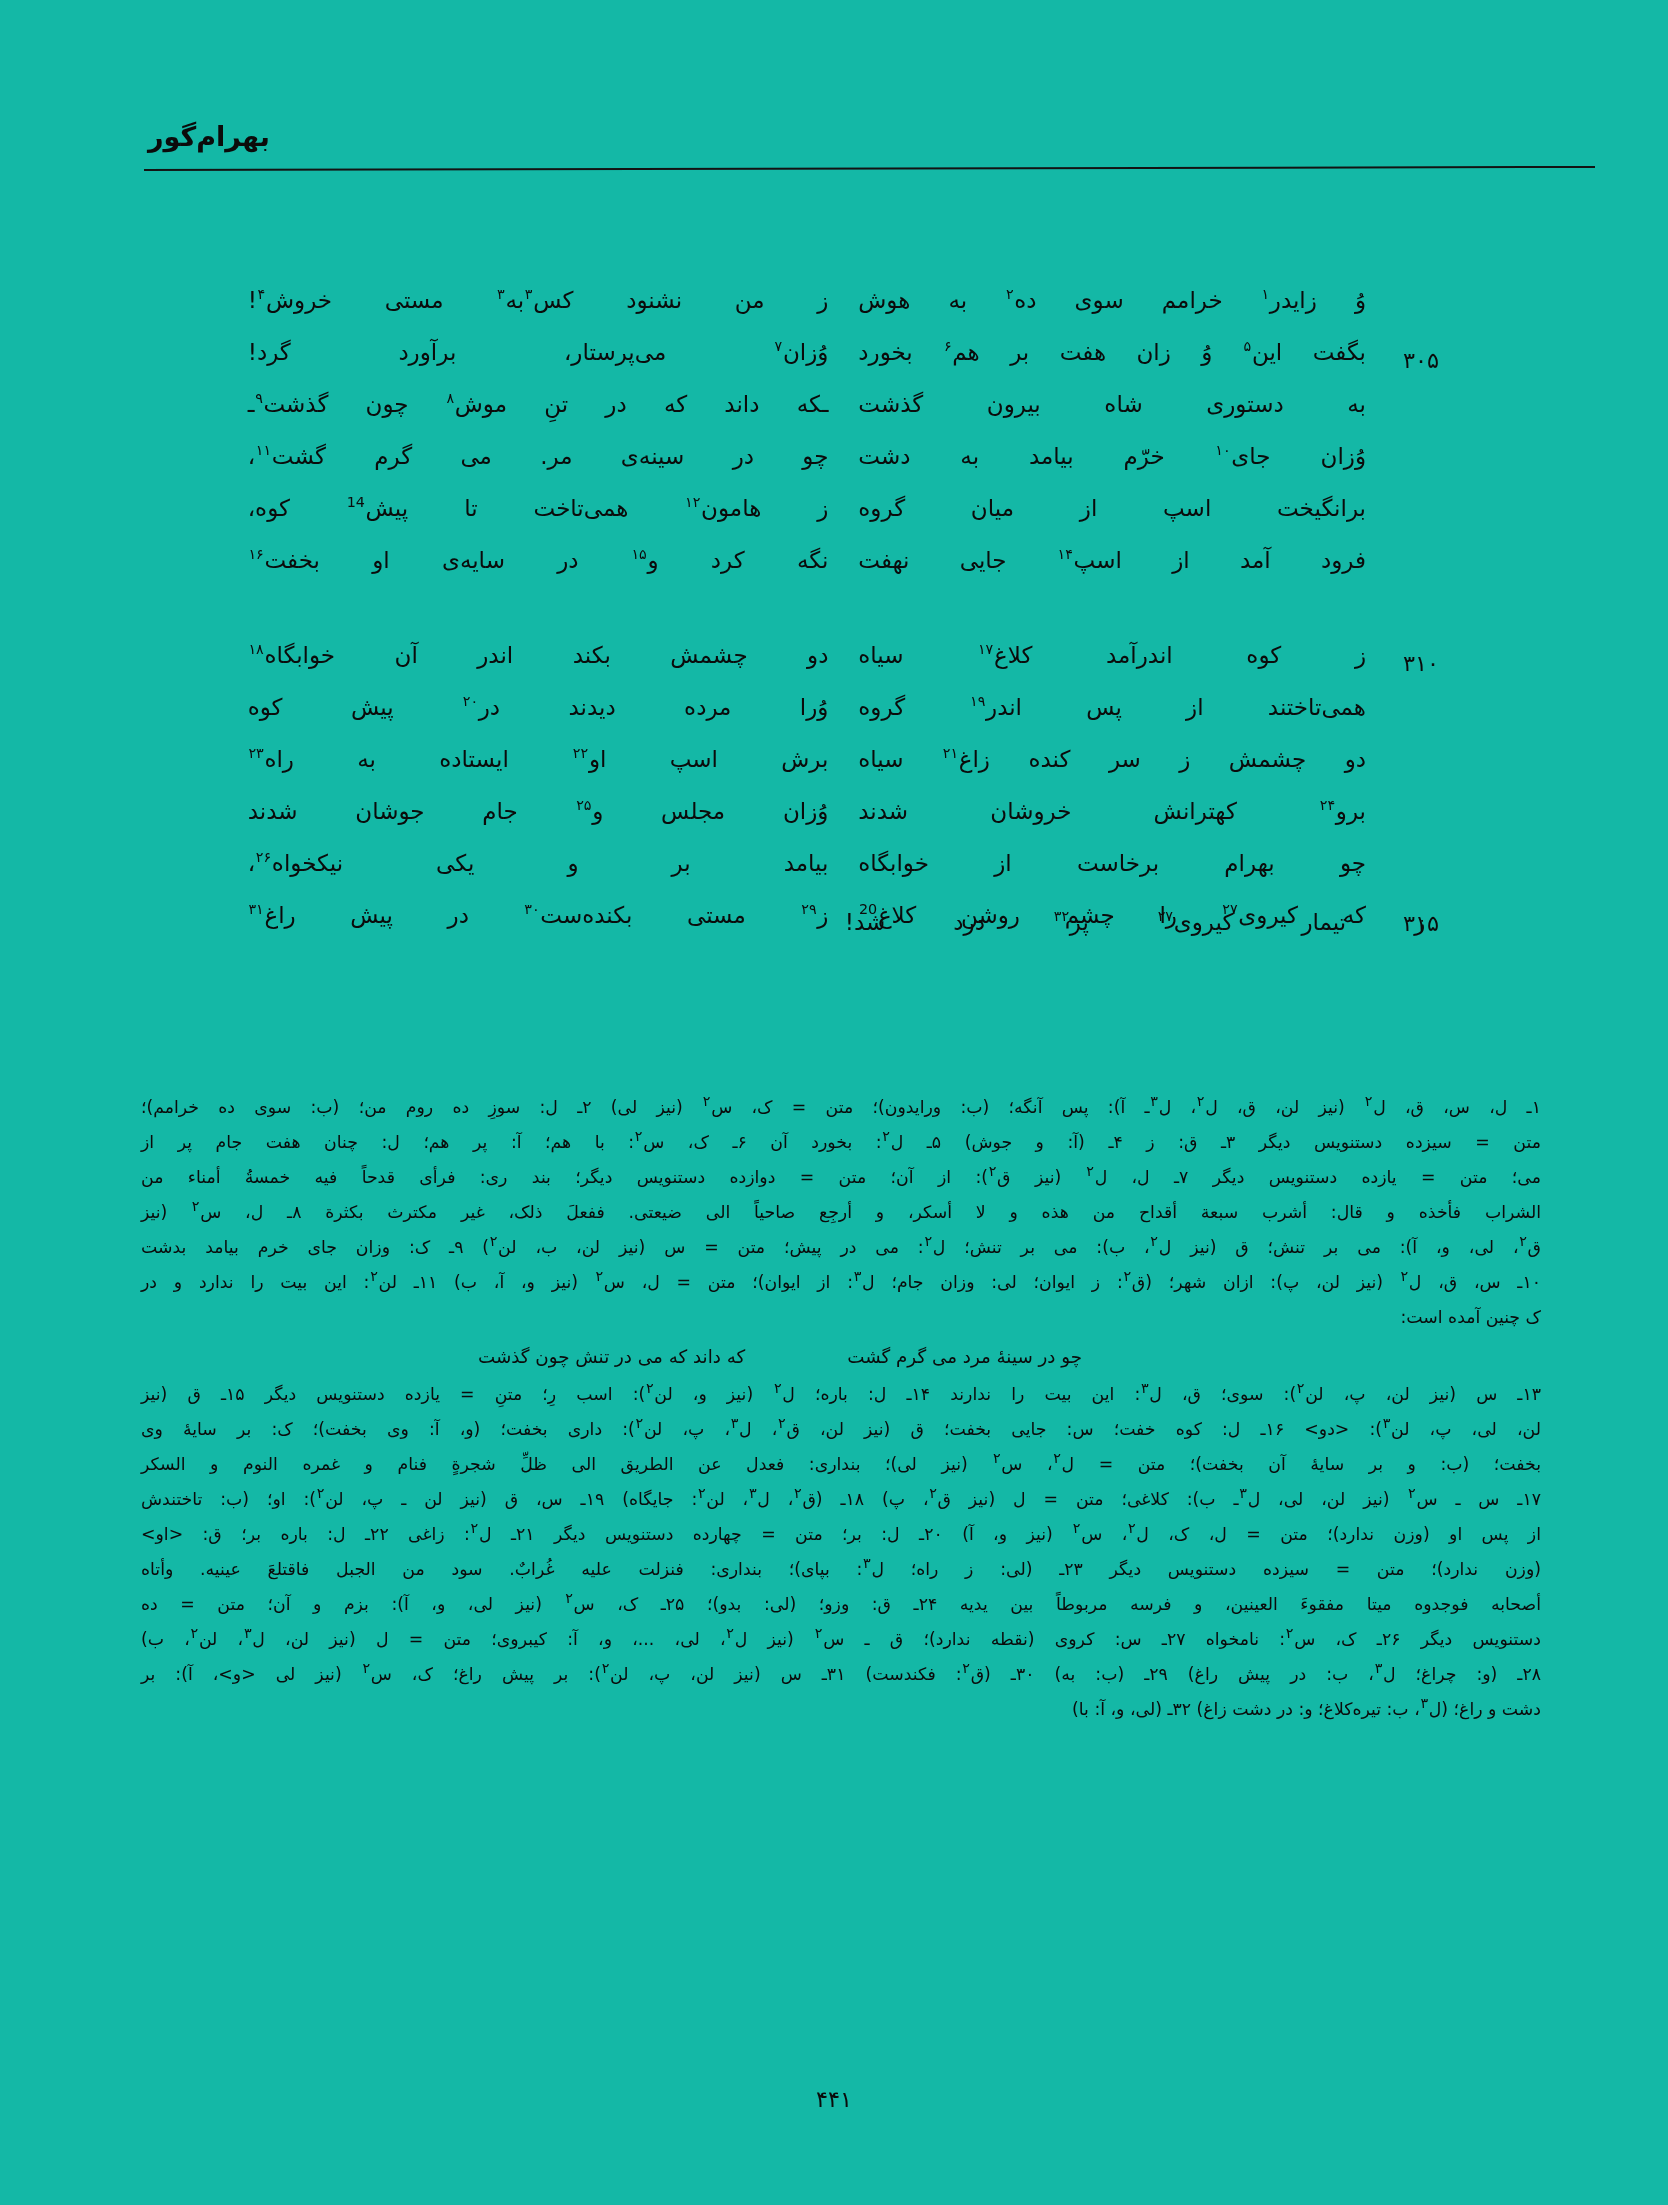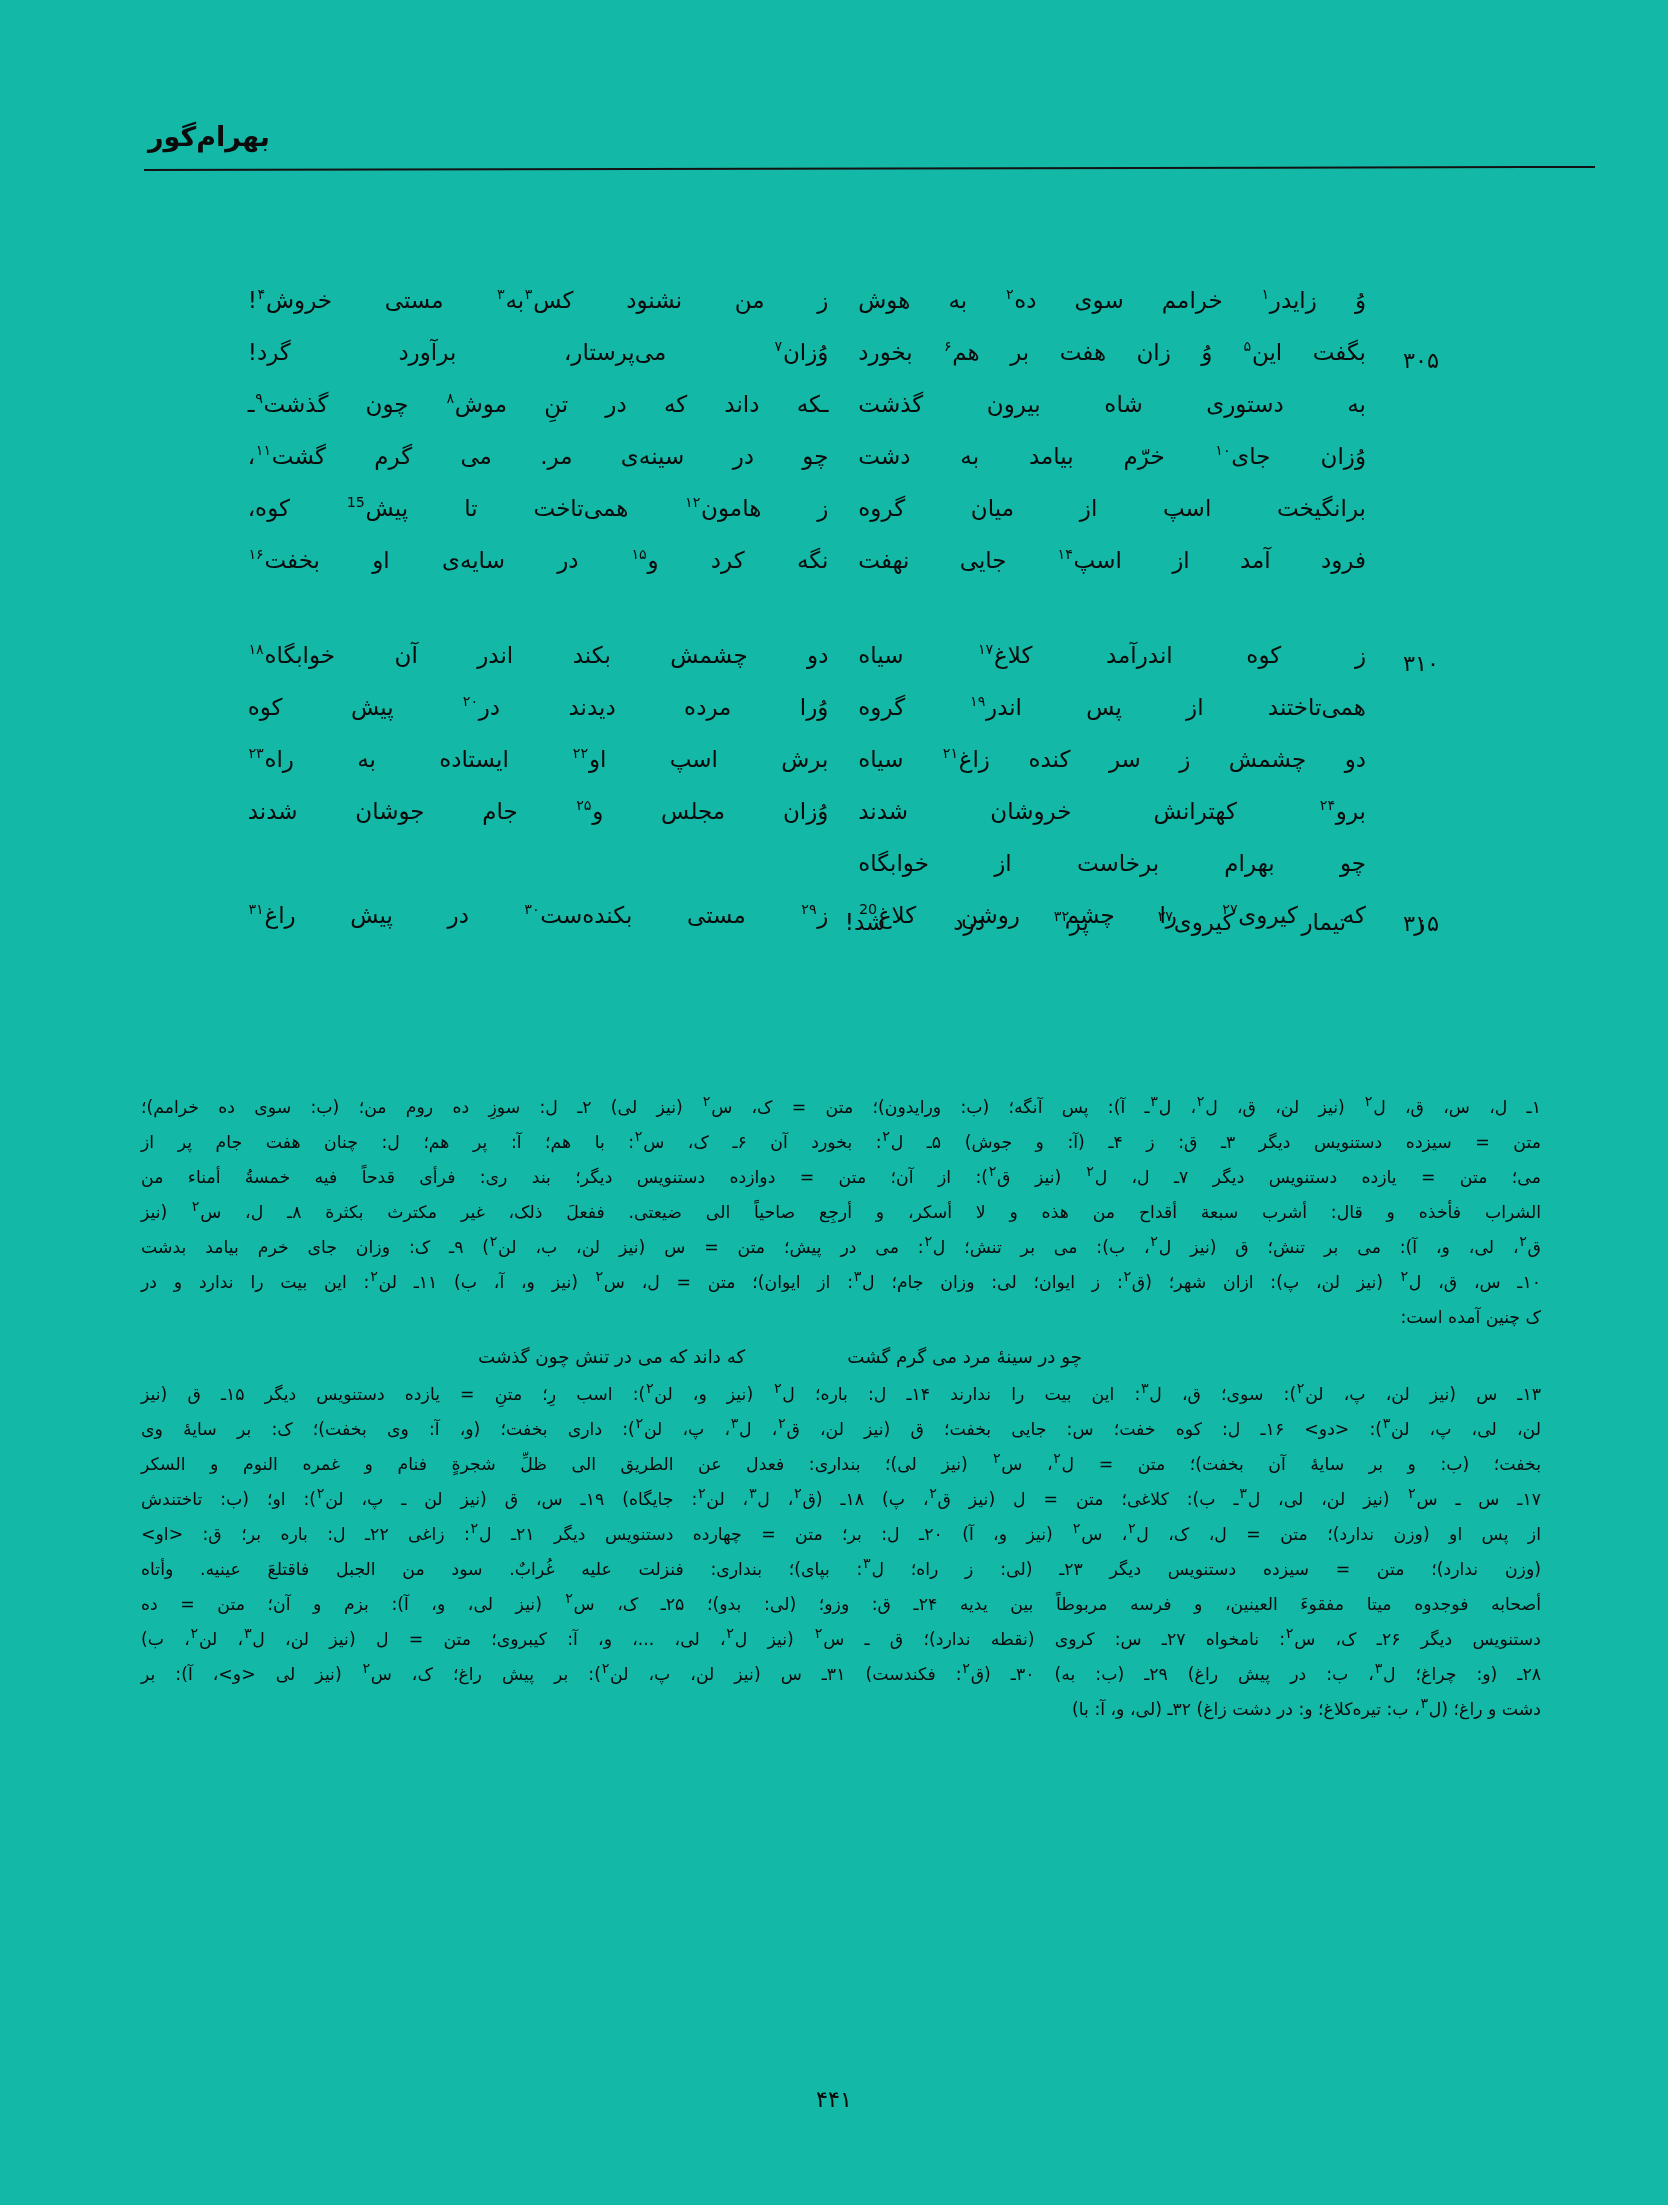--- a/index.html
+++ b/index.html
@@ -187,21 +187,21 @@
           <div class="hemistich left">ـکه داند که در تنِ موش<sup class="vnote">۸</sup> چون گذشت<sup class="vnote">۹</sup>ـ</div>
         </div>
         <div class="verse-row">
           <div class="verse-num"></div>
           <div class="hemistich right">وُزان جای<sup class="vnote">۱۰</sup> خرّم بیامد به دشت</div>
           <div class="hemistich left">چو در سینه‌ی مر. می گرم گشت<sup class="vnote">۱۱</sup>،</div>
         </div>
         <div class="verse-row">
           <div class="verse-num"></div>
           <div class="hemistich right">برانگیخت اسپ از میان گروه</div>
-          <div class="hemistich left">ز هامون<sup class="vnote">۱۲</sup> همی‌تاخت تا پیش<sup class="vnote">15</sup> کوه،</div>
+          <div class="hemistich left">ز هامون<sup class="vnote">۱۲</sup> همی‌تاخت تا پیش<sup class="vnote">14</sup> کوه،</div>
         </div>
         <div class="verse-row">
           <div class="verse-num"></div>
           <div class="hemistich right">فرود آمد از اسپ<sup class="vnote">۱۴</sup> جایی نهفت</div>
           <div class="hemistich left">نگه کرد و<sup class="vnote">۱۵</sup> در سایه‌ی او بخفت<sup class="vnote">۱۶</sup></div>
         </div>
       </div>
       <div class="stanza">
         <div class="verse-row">
           <div class="verse-num"></div>
@@ -219,20 +219,21 @@
           <div class="hemistich left">برش اسپ او<sup class="vnote">۲۲</sup> ایستاده به راه<sup class="vnote">۲۳</sup></div>
         </div>
         <div class="verse-row">
           <div class="verse-num"></div>
           <div class="hemistich right">برو<sup class="vnote">۲۴</sup> کهترانش خروشان شدند</div>
           <div class="hemistich left">وُزان مجلس و<sup class="vnote">۲۵</sup> جام جوشان شدند</div>
         </div>
         <div class="verse-row">
           <div class="verse-num"></div>
           <div class="hemistich right">چو بهرام برخاست از خوابگاه</div>
+          <div class="hemistich left">بیامد بر و یکی نیکخواه<sup class="vnote">۲۶</sup>،</div>
         </div>
         <div class="verse-row">
           <div class="verse-num"></div>
           <div class="hemistich right">که کیروی<sup class="vnote">۲۷</sup> را چشم روشن کلاغ<sup class="vnote">20</sup></div>
           <div class="hemistich left">ز<sup class="vnote">۲۹</sup> مستی بکنده‌ست<sup class="vnote">۳۰</sup> در پیش راغ<sup class="vnote">۳۱</sup></div>
         </div>
         <div class="verse-row">
           <div class="verse-num">۳۱۵</div>
           <div class="hemistich left">ز تیمار کیروی<sup class="vnote">۲۷</sup> پر<sup class="vnote">۳۲</sup> درد شد!</div>
         </div>

